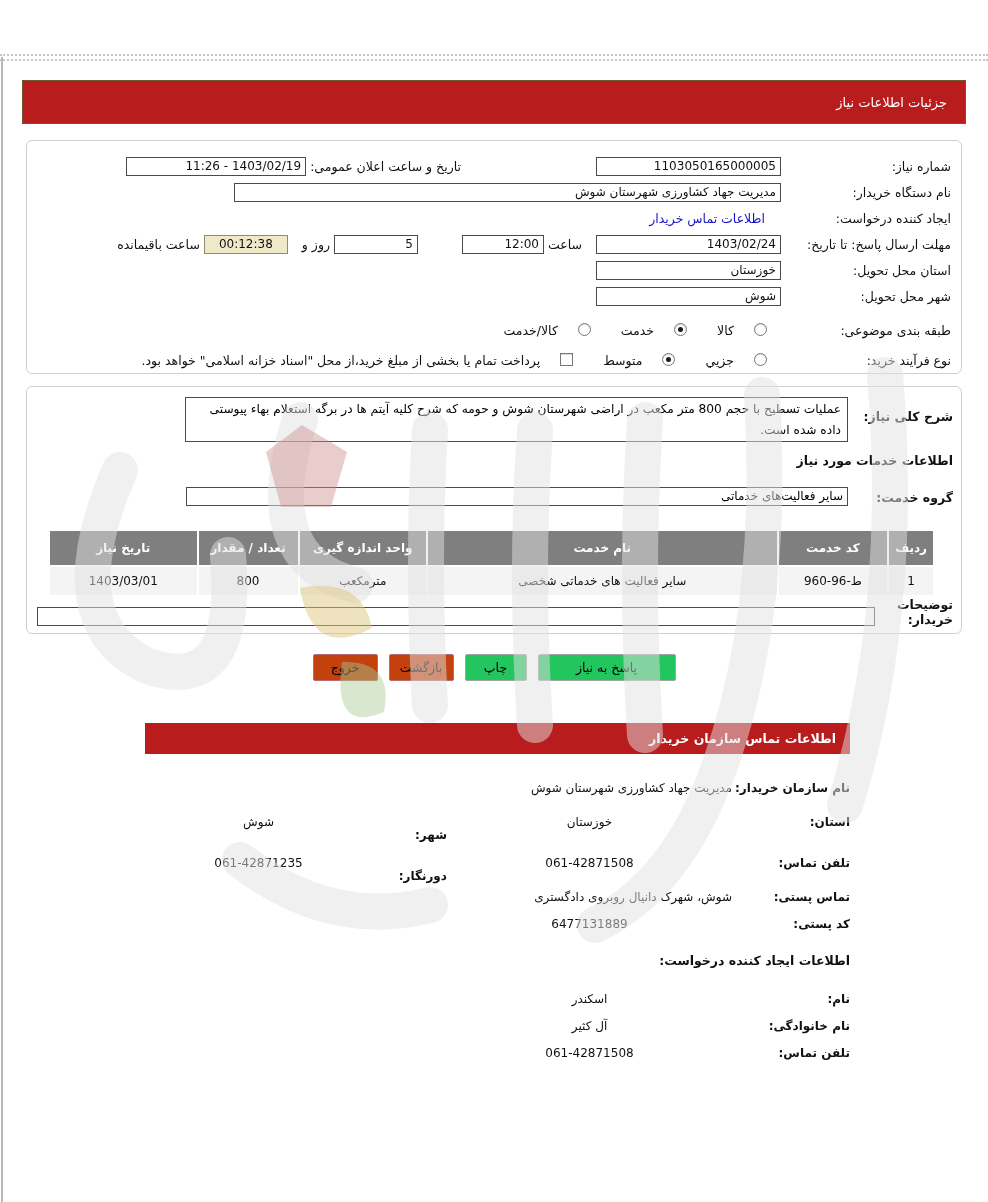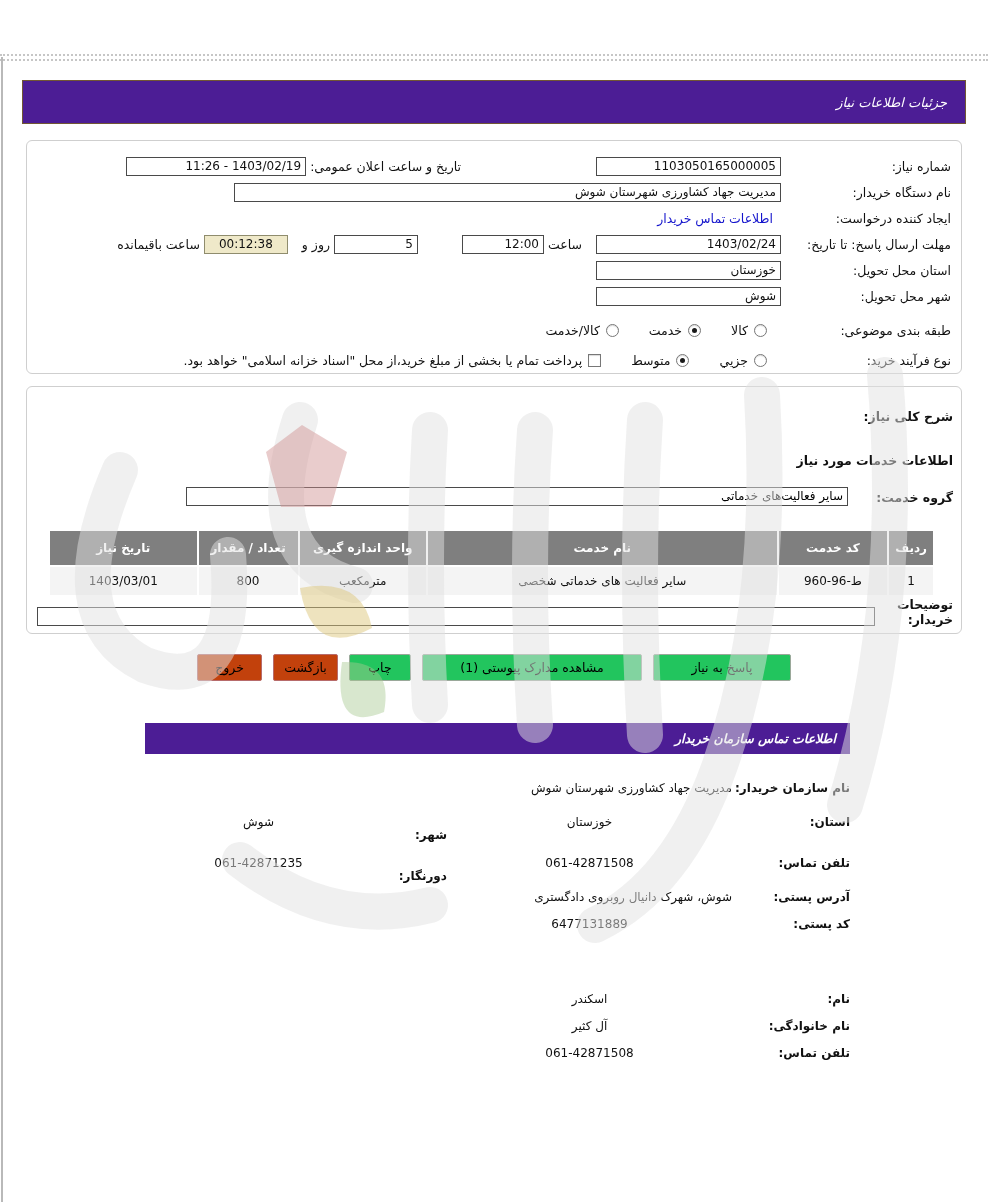--- a/index.html
+++ b/index.html
@@ -8,45 +8,45 @@
 
   
   .top-dotted { position:absolute; top:54px; left:0; width:988px; height:3px;
     border-top:2px dotted #c6c6c6; border-bottom:2px dotted #c6c6c6; }
   .left-rule { position:absolute; top:57px; left:1px; width:2px; height:1145px; background:#b9b9b9; }
 
   
   .watermark { position:absolute; top:0; left:0; z-index:4; pointer-events:none; }
 
   
-  .bar { position:absolute; background:#4c1d95; color:#fff; box-sizing:border-box;font-style:italic; }
+  .bar { position:absolute; background:#b91c1c; color:#fff; box-sizing:border-box; }
   .bar1 { left:22px; width:944px; top:80px; height:44px; line-height:44px; padding:0 18px; font-size:13px; border:1px solid #715634; }
   .bar2 { left:145px; width:705px; top:723px; height:31px; line-height:31px; padding:0 14px; font-size:12.5px; font-weight:bold; }
 
   
   .box { position:absolute; left:26px; width:936px; background:#fff; border:1px solid #cfcfcf; border-radius:6px; box-sizing:border-box; }
   .box1 { top:140px; height:234px; padding:12px 10px 0 10px; }
   .box2 { top:386px; height:248px; }
 
   .frow { display:flex; align-items:center; height:26px; font-size:12.5px; color:#111; }
   .lbl { width:170px; flex:none; }
   .slbl { flex:none; margin:0 4px; }
   .inp { border:1px solid #4a4a4a; background:#fff; height:19px; line-height:17px; font-size:12px;
          padding:0 4px; box-sizing:border-box; flex:none; white-space:nowrap; overflow:hidden; }
   .num { direction:ltr; text-align:right; }
   .w185{width:185px} .w180{width:180px} .w547{width:547px} .w473{width:473px}
   .w82{width:82px} .w84{width:84px}
   .beige { background:#efe9c9; border:1px solid #8f8c6d; text-align:center; direction:ltr; }
-  .link { color:#1414cc; margin-right:8px; cursor:pointer; white-space:nowrap; }
+  .link { color:#1414cc; margin-right:16px; cursor:pointer; white-space:nowrap; }
 
   .radio { width:11px; height:11px; border:1px solid #777; border-radius:50%; background:#fff; flex:none; box-shadow:inset 0 1px 1px rgba(0,0,0,.15); }
   .radio.sel { display:flex; align-items:center; justify-content:center; }
   .radio.sel::after { content:""; width:5px; height:5px; border-radius:50%; background:#1a1a1a; }
   .chk { width:11px; height:11px; border:1px solid #777; background:#fff; flex:none; box-shadow:inset 0 1px 1px rgba(0,0,0,.15); }
-  .opt { display:flex; align-items:center; gap:6px; margin-right:30px; }
+  .opt { display:flex; gap:20px; margin-right:30px; }
   .opt.first { margin-right:14px; }
 
   
   .box2 .abs { position:absolute; }
   .bold { font-weight:bold; font-size:12.5px; color:#111; }
   .desc-lbl { top:22px; right:8px; }
   .desc-box { top:10px; right:113px; width:663px; height:45px; border:1px solid #4a4a4a; background:#fff;
               font-size:12.2px; line-height:21px; padding:1px 6px; box-sizing:border-box; }
   .svc-head { top:66px; right:8px; }
   .grp-lbl { top:103px; right:8px; }
@@ -147,20 +147,21 @@
       </span>
       <span class="opt">
         <span class="chk"></span>
         <span>پرداخت تمام یا بخشی از مبلغ خرید،از محل "اسناد خزانه اسلامی" خواهد بود.</span>
       </span>
     </div>
   </div>
 
   <div class="box box2" style="position:absolute;">
     <div class="abs bold desc-lbl">شرح کلی نیاز:</div>
+    <div class="abs desc-box">عملیات تسطیح با حجم 800 متر مکعب در اراضی شهرستان شوش و حومه که شرح کلیه آیتم ها در برگه استعلام بهاء پیوستی داده شده است.</div>
 
     <div class="abs bold svc-head">اطلاعات خدمات مورد نیاز</div>
 
     <div class="abs bold grp-lbl">گروه خدمت:</div>
     <div class="abs inp grp-inp">سایر فعالیت‌های خدماتی</div>
 
     <table class="tbl abs">
       <thead>
         <tr>
           <th class="c-idx">ردیف</th>
@@ -185,21 +186,20 @@
 
     <div class="abs bold notes-lbl">
       <div>توضیحات</div>
       <div>خریدار:</div>
     </div>
     <div class="abs inp notes-inp"></div>
   </div>
 
   <div class="btns">
     <div class="btn green b-respond">پاسخ به نیاز</div>
-    <div class="btn green b-docs">مشاهده مدارک پیوستی (1)</div>
     <div class="btn green b-print">چاپ</div>
     <div class="btn pink b-back">بازگشت</div>
     <div class="btn pink b-exit">خروج</div>
   </div>
 
   <div class="bar bar2">اطلاعات تماس سازمان خریدار</div>
 
   <div class="contact">
     <div class="crow">
       <span class="clabel">نام سازمان خریدار:</span>
@@ -211,29 +211,30 @@
       <span class="clabel2">شهر:</span>
       <span class="cval2">شوش</span>
     </div>
     <div class="crow">
       <span class="clabel">تلفن تماس:</span>
       <span class="cval">061-42871508</span>
       <span class="clabel2">دورنگار:</span>
       <span class="cval2">061-42871235</span>
     </div>
     <div class="crow">
-      <span class="clabel">آدرس پستی:</span>
+      <span class="clabel">تماس پستی:</span>
       <span class="cval cwide" style="width:auto">شوش، شهرک دانیال روبروی دادگستری</span>
     </div>
     <div class="crow">
       <span class="clabel">کد پستی:</span>
       <span class="cval">6477131889</span>
     </div>
   </div>
 
+  <div class="creator-h">اطلاعات ایجاد کننده درخواست:</div>
   <div class="creator">
     <div class="crow">
       <span class="clabel">نام:</span>
       <span class="cval">اسکندر</span>
     </div>
     <div class="crow">
       <span class="clabel">نام خانوادگی:</span>
       <span class="cval">آل کثیر</span>
     </div>
     <div class="crow">

